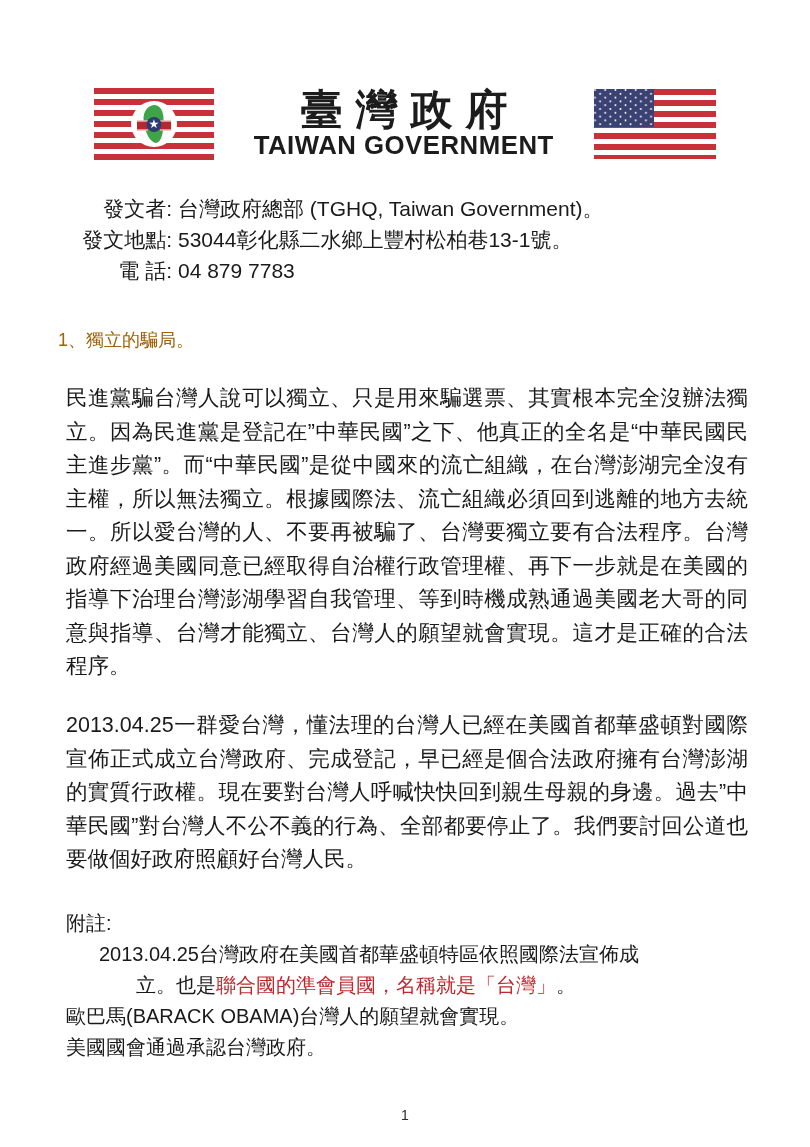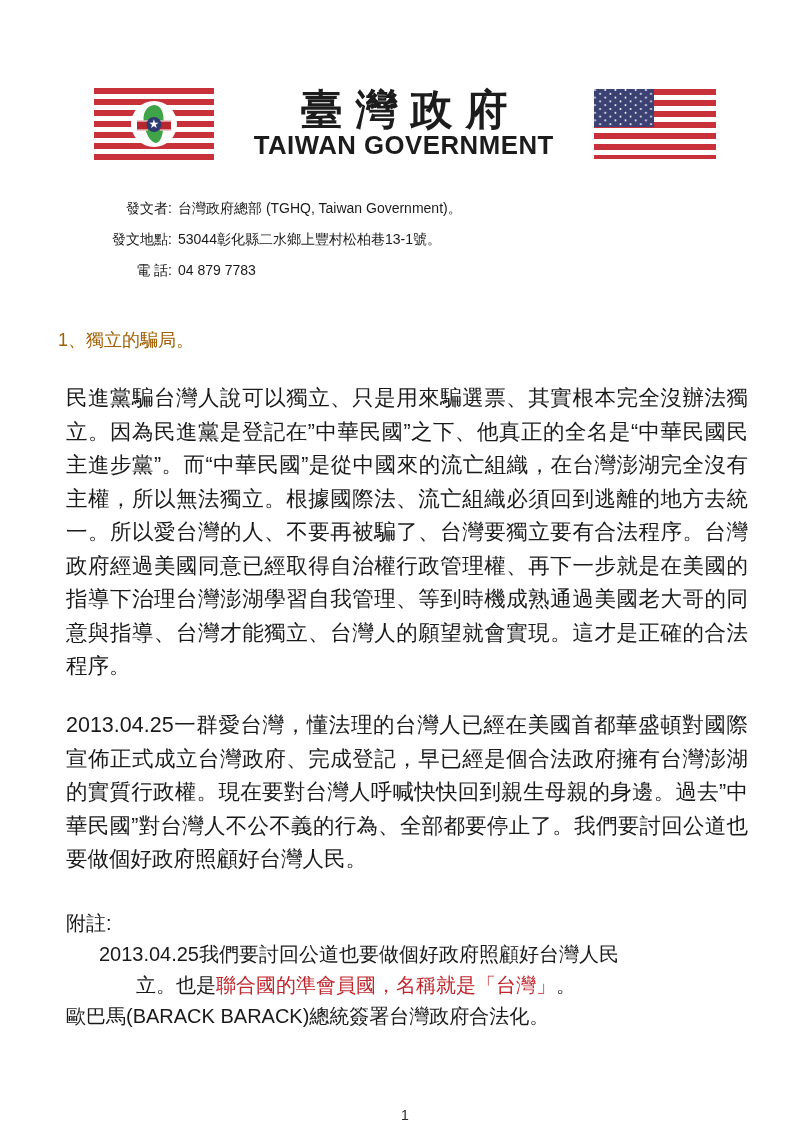--- a/index.html
+++ b/index.html
@@ -166,21 +166,21 @@
     margin-top: -2px;
     white-space: nowrap;
   }
 
   
   .meta {
     position: absolute;
     left: 66px;
     top: 193px;
     width: 690px;
-    font-size: 14px;
+    font-size: 21px;
     line-height: 31px;
     color: #1a1a1a;
   }
   .meta-row {
     display: flex;
     align-items: baseline;
     white-space: nowrap;
   }
   .meta-label {
     width: 106px;
@@ -308,29 +308,30 @@
   <div class="section-heading">1、獨立的騙局。</div>
 
   <div class="body-block" id="para-1">民進黨騙台灣人說可以獨立、只是用來騙選票、其實根本完全沒辦法獨立。因為民進黨是登記在”中華民國”之下、他真正的全名是“中華民國民主進步黨”。而“中華民國”是從中國來的流亡組織，在台灣澎湖完全沒有主權，所以無法獨立。根據國際法、流亡組織必須回到逃離的地方去統一。所以愛台灣的人、不要再被騙了、台灣要獨立要有合法程序。台灣政府經過美國同意已經取得自治權行政管理權、再下一步就是在美國的指導下治理台灣澎湖學習自我管理、等到時機成熟通過美國老大哥的同意與指導、台灣才能獨立、台灣人的願望就會實現。這才是正確的合法程序。</div>
   <div class="body-block" id="para-2">2013.04.25一群愛台灣，懂法理的台灣人已經在美國首都華盛頓對國際宣佈正式成立台灣政府、完成登記，早已經是個合法政府擁有台灣澎湖的實質行政權。現在要對台灣人呼喊快快回到親生母親的身邊。過去”中華民國”對台灣人不公不義的行為、全部都要停止了。我們要討回公道也要做個好政府照顧好台灣人民。</div>
 
   <div class="notes">
     <div class="notes-title">附註:</div>
 
     <div class="note-row">
       <span class="note-date">2013.04.25</span>
-      <span class="note-text">我們要討回公道也要做個好政府照顧好台灣人民</span>
+      <span class="note-text">台灣政府在美國首都華盛頓特區依照國際法宣佈成</span>
     </div>
     <div class="note-cont">
       <span>立。也是</span><span class="red">聯合國的準會員國，名稱就是「台灣」</span><span>。</span>
     </div>
 
     <div class="note-row">
-      <span class="note-text">歐巴馬(BARACK BARACK)總統簽署台灣政府合法化。</span>
+      <span class="note-text">歐巴馬(BARACK OBAMA)台灣人的願望就會實現。</span>
     </div>
 
     <div class="note-row">
+      <span class="note-text">美國國會通過承認台灣政府。</span>
     </div>
   </div>
 
   <div class="page-number">1</div>
 
 </div>
 
 </body></html>

